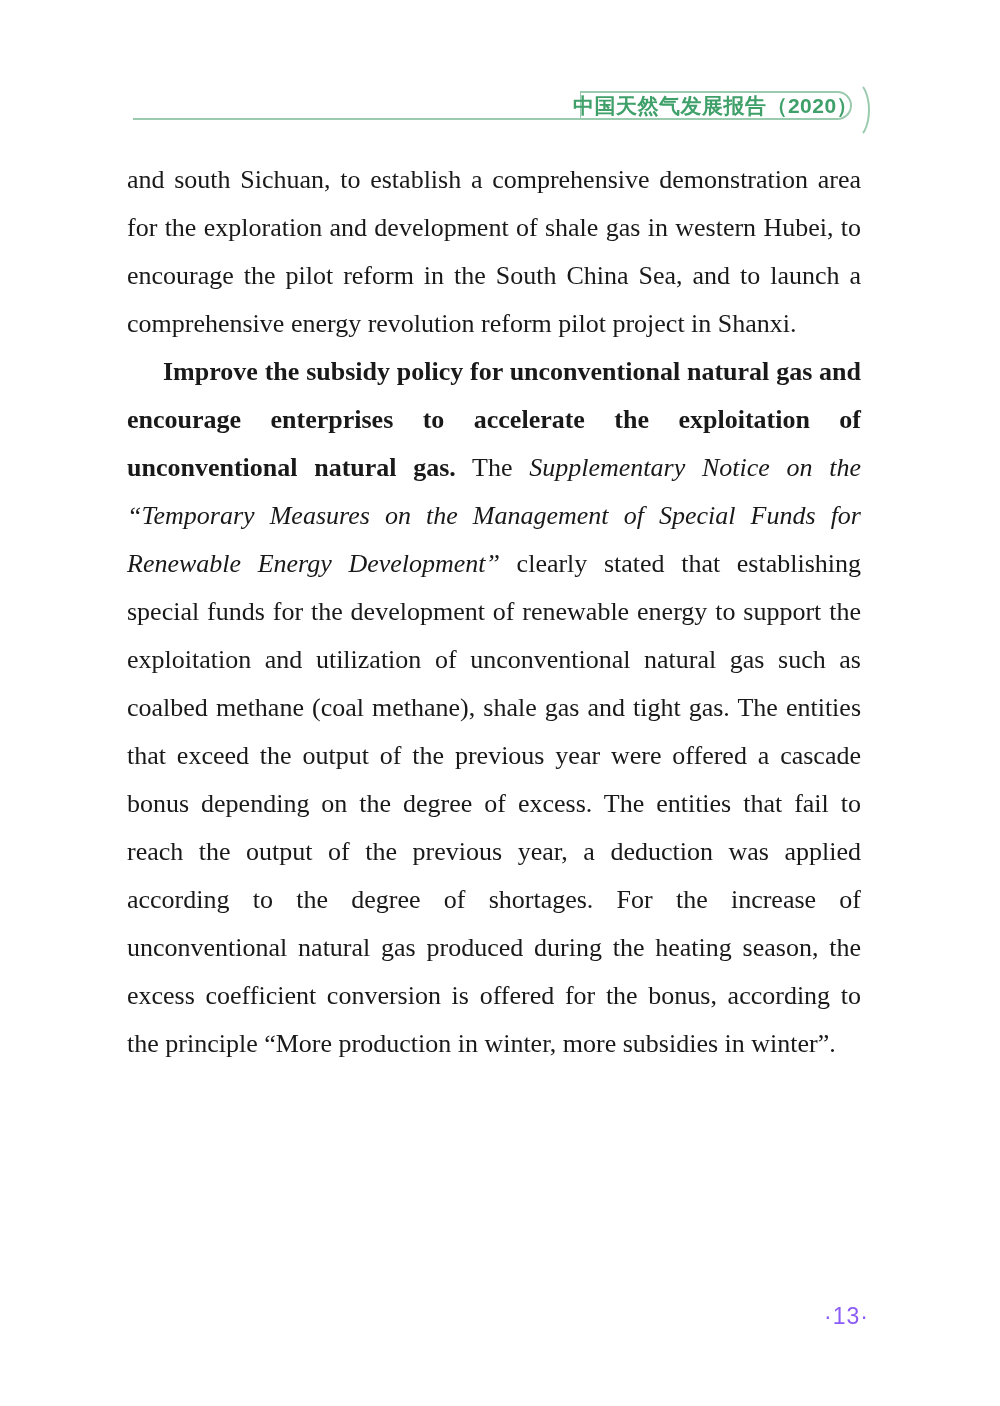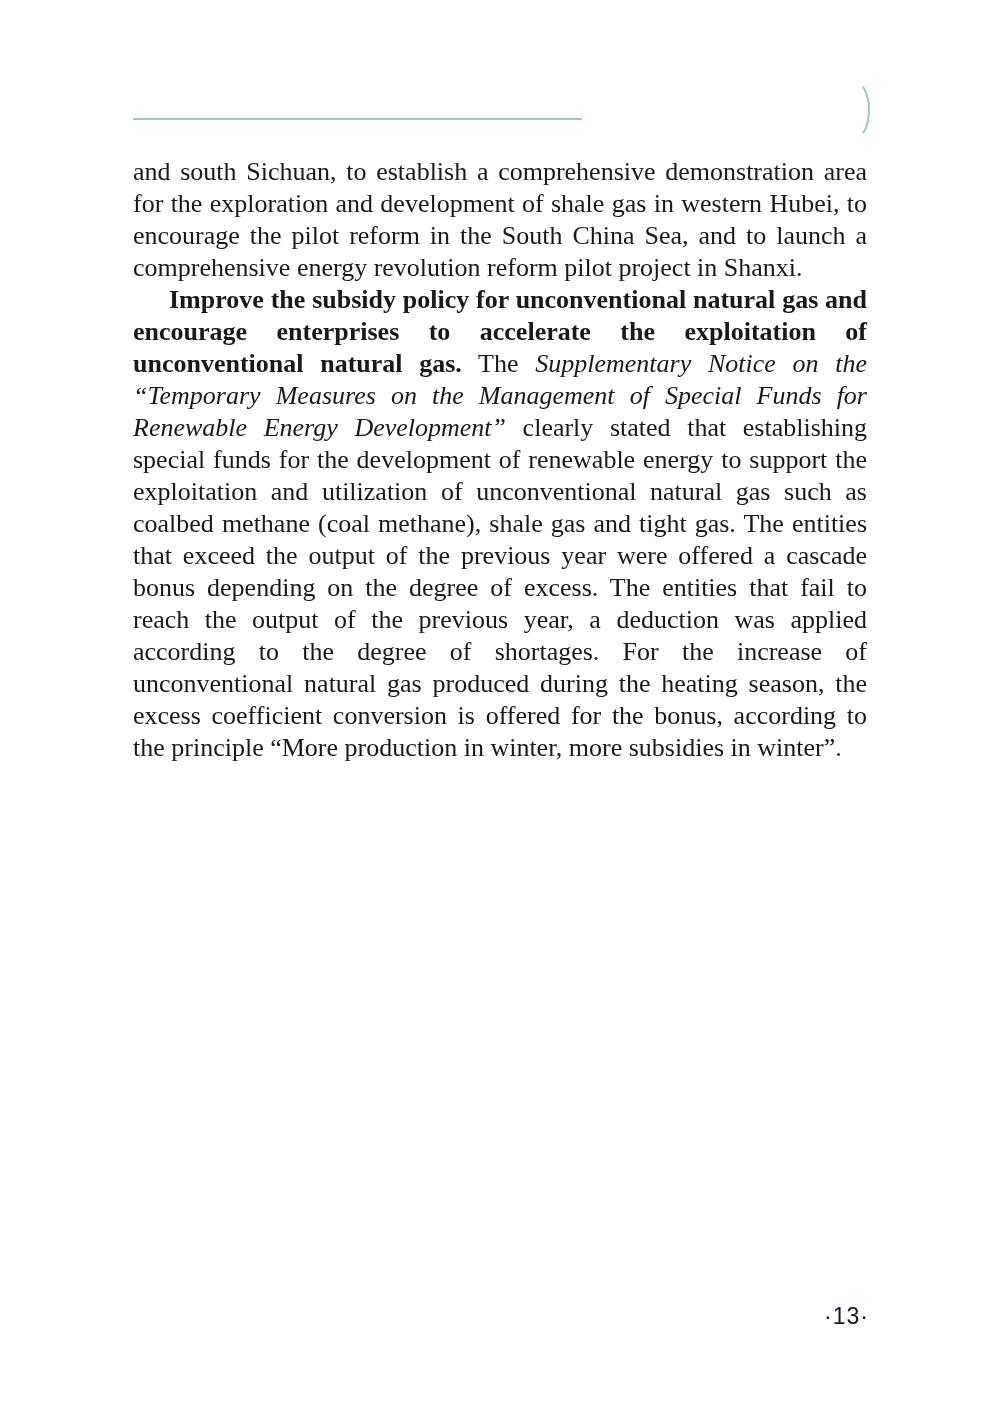--- a/index.html
+++ b/index.html
@@ -53,51 +53,54 @@
     height:60px;
     box-sizing:border-box;
     border:2px solid transparent;
     border-right-color:#9bcbae;
     border-radius:50%;
   }
 
   
   .content{
     position:absolute;
-    left:133px;
+    left:127px;
     top:156px;
     width:734px;
     font-size:26px;
-    line-height:32px;
+    line-height:48px;
     color:#191919;
     text-align:justify;
     text-justify:inter-word;
   }
   .content p{margin:0;padding:0;}
   .para-indent{text-indent:36px;font-family:Liberation Serif, serif;}
   .seg-bold{font-weight:bold;}
   .seg-italic{font-style:italic;}
 
   
   .page-number{
     position:absolute;
     top:1303px;
     right:131px;
     font-family:"Liberation Sans", sans-serif;
     font-size:23px;
     letter-spacing:1px;
-    color:#0f172a;
+    color:#8b5cf6;
   }
 </style>
 </head>
 <body>
 
 <div class="page">
 
   <div class="header-rule"></div>
+  <div class="header-tab">
+    <span class="header-title">中国天然气发展报告（2020）</span>
+  </div>
   <div class="header-arc"></div>
 
   <div class="content">
     <p>and south Sichuan, to establish a comprehensive demonstration area for the exploration and development of shale gas in western Hubei, to encourage the pilot reform in the South China Sea, and to launch a comprehensive energy revolution reform pilot project in Shanxi.</p>
     <p class="para-indent"><span class="seg-bold">Improve the subsidy policy for unconventional natural gas and encourage enterprises to accelerate the exploitation of unconventional natural gas.</span><span> The </span><span class="seg-italic">Supplementary Notice on the “Temporary Measures on the Management of Special Funds for Renewable Energy Development”</span><span> clearly stated that establishing special funds for the development of renewable energy to support the exploitation and utilization of unconventional natural gas such as coalbed methane (coal methane), shale gas and tight gas. The entities that exceed the output of the previous year were offered a cascade bonus depending on the degree of excess. The entities that fail to reach the output of the previous year, a deduction was applied according to the degree of shortages. For the increase of unconventional natural gas produced during the heating season, the excess coefficient conversion is offered for the bonus, according to the principle “More production in winter, more subsidies in winter”.</span></p>
   </div>
 
   <div class="page-number">·13·</div>
 
 </div>

